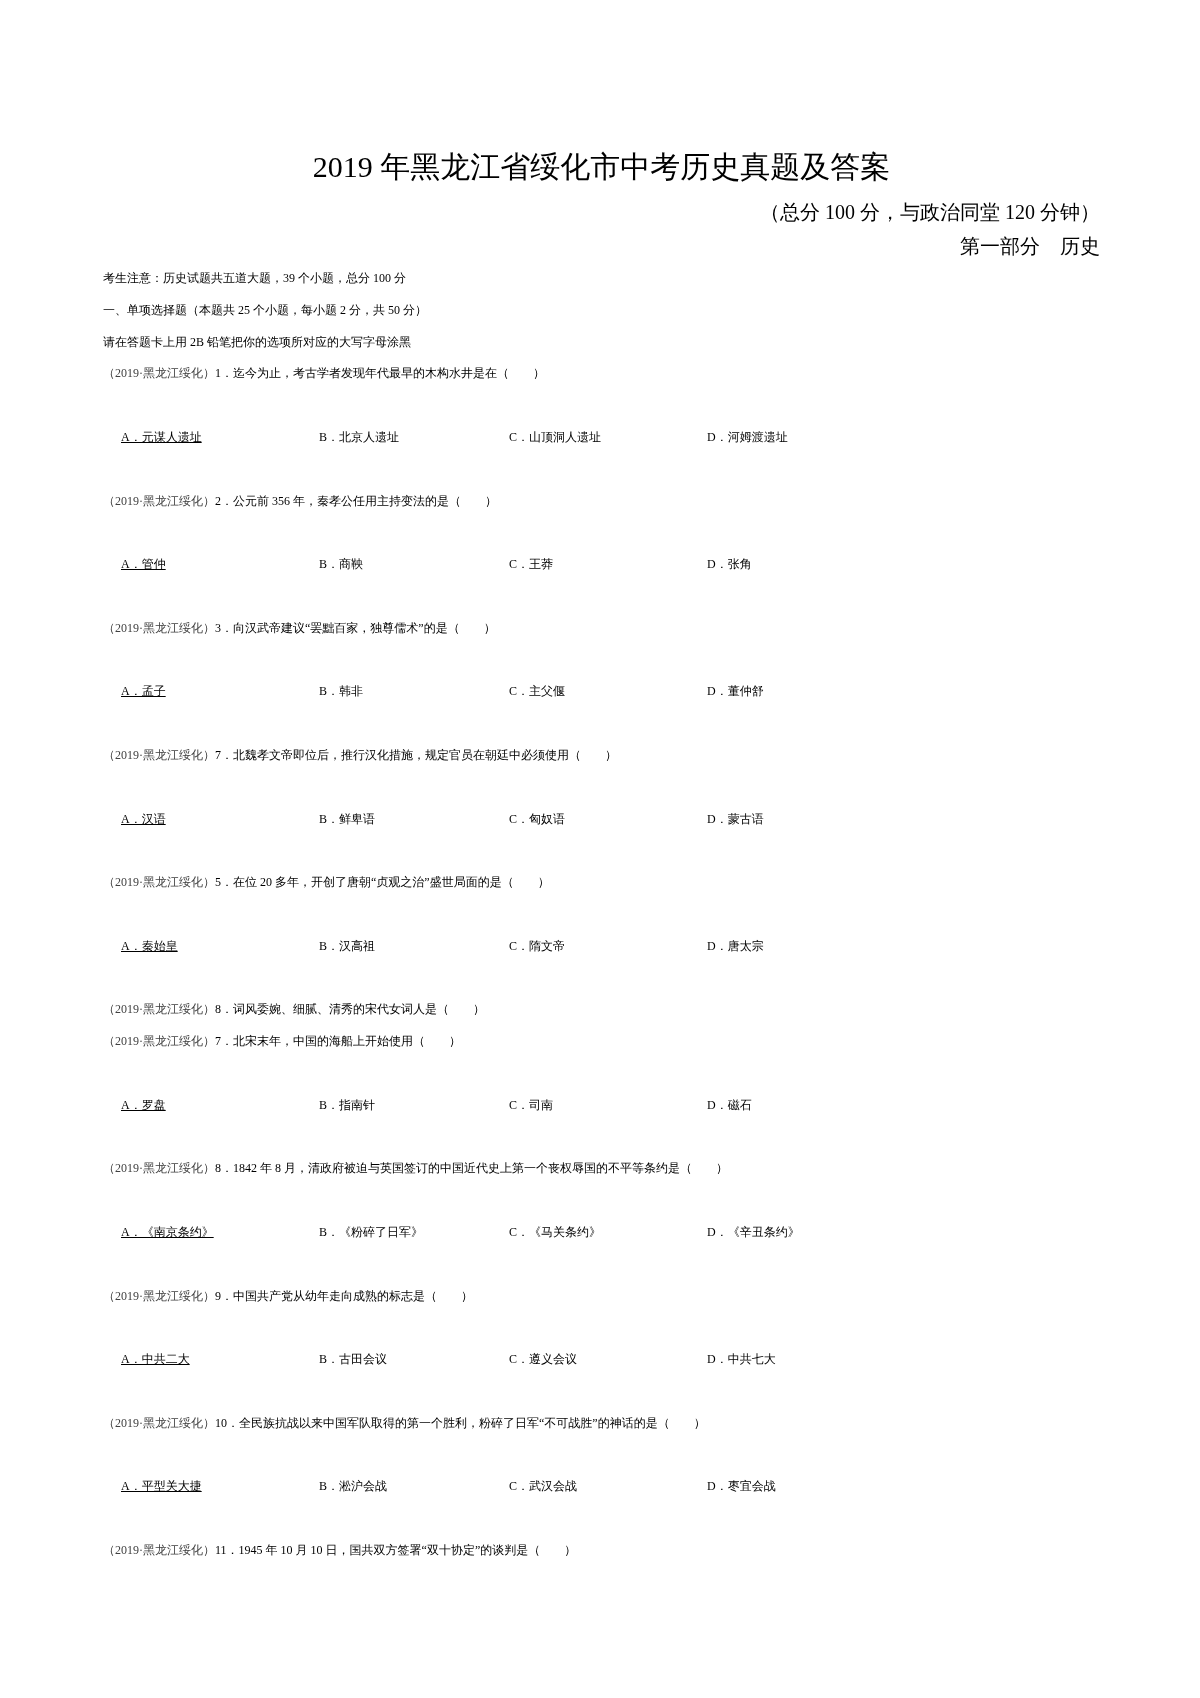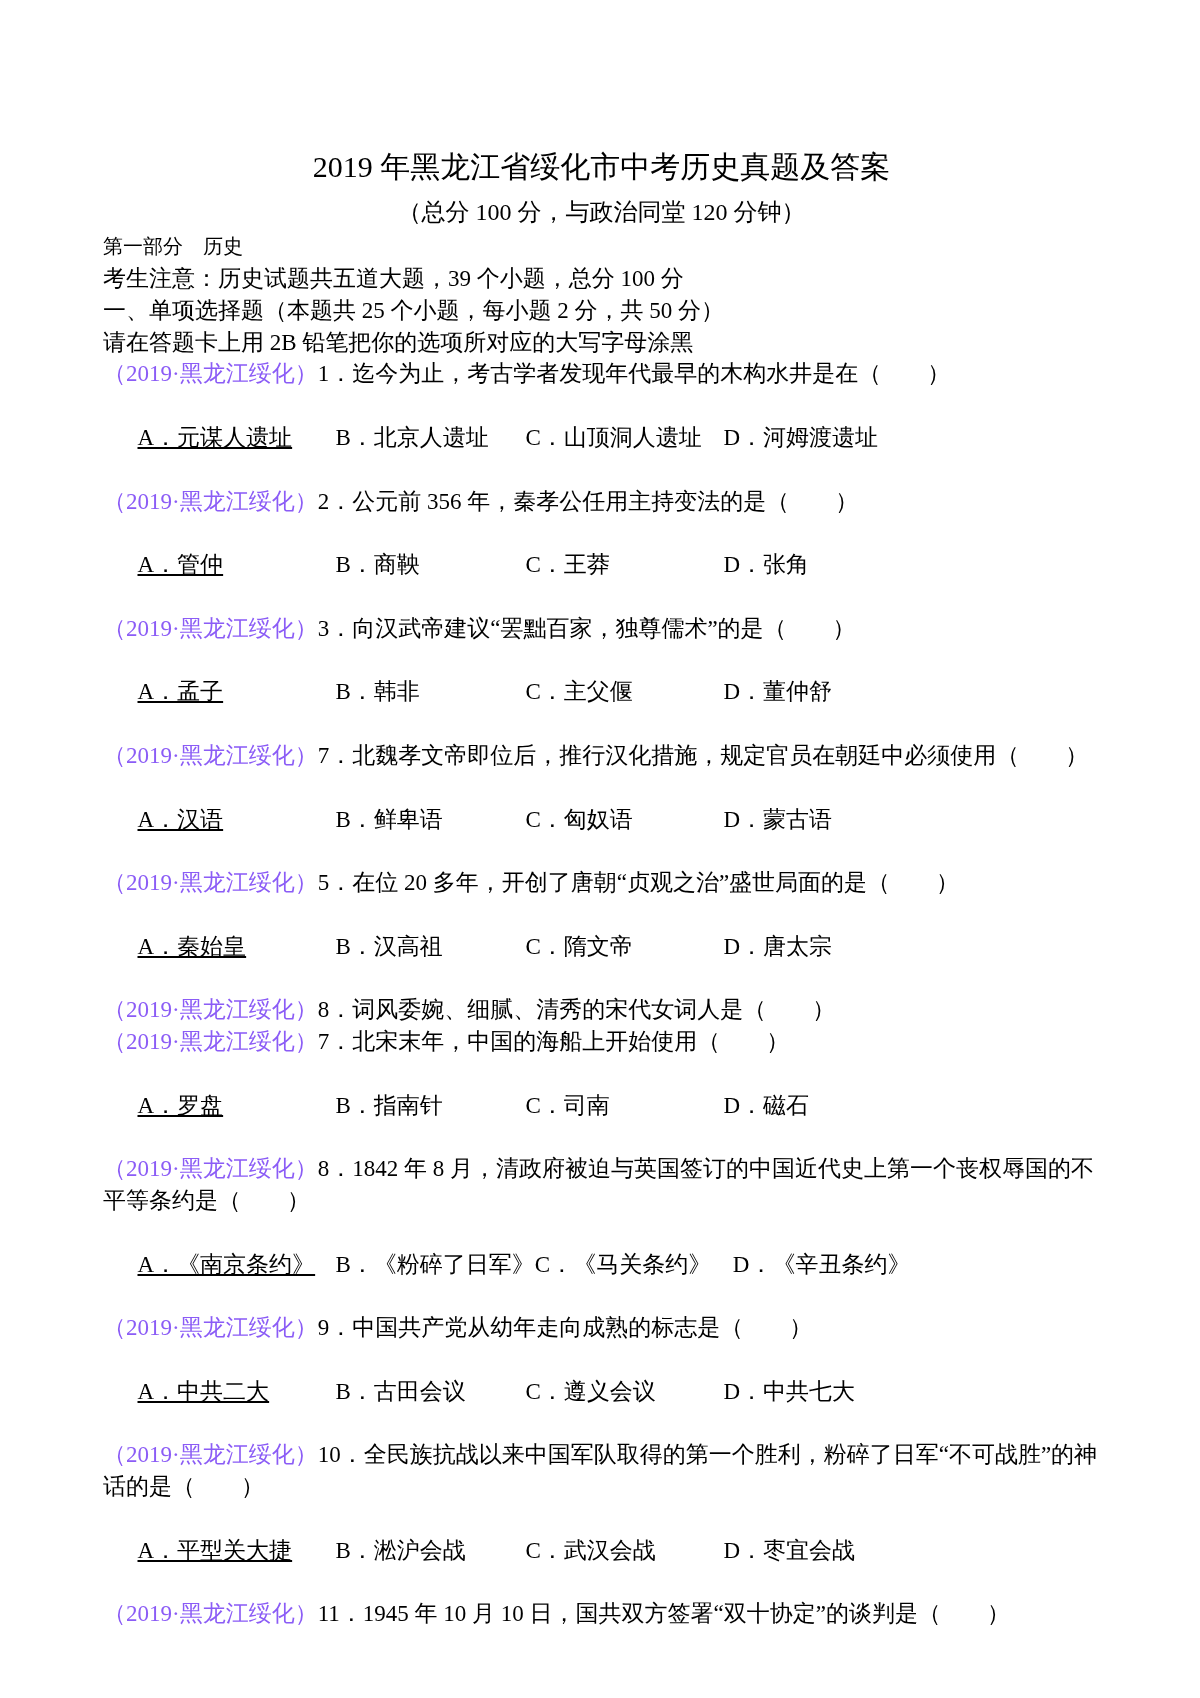--- a/index.html
+++ b/index.html
@@ -19,39 +19,39 @@
   }
   .title {
     text-align: center;
     font-size: 30px;
     font-weight: 400;
     line-height: 44px;
     margin: 0;
     white-space: pre-wrap;
   }
   .subtitle {
-    text-align: center;
-    font-size: 24px;
+    text-align: right;
+    font-size: 20px;
     line-height: 34px;
     padding-top: 6px;
     white-space: pre-wrap;
     font-family: Liberation Serif, serif;
   }
   .section-heading {
-    text-align: left;
+    text-align: right;
     font-size: 20px;
     line-height: 34px;
     white-space: pre-wrap;
   }
   .line {
-    font-size: 23px;
+    font-size: 12px;
     line-height: 31.8px;
     white-space: pre-wrap;
   }
-  .tag { color: #8b5cf6; }
+  .tag { color: #404040; }
   .opts { display: block; }
   .opt { display: inline-block; white-space: pre; vertical-align: top; }
   .o0 { min-width: 198px; text-decoration: underline; }
   .o1 { min-width: 190px; }
   .o2 { min-width: 198px; }
 </style>
 </head>
 <body>
 
 <div class="page">

